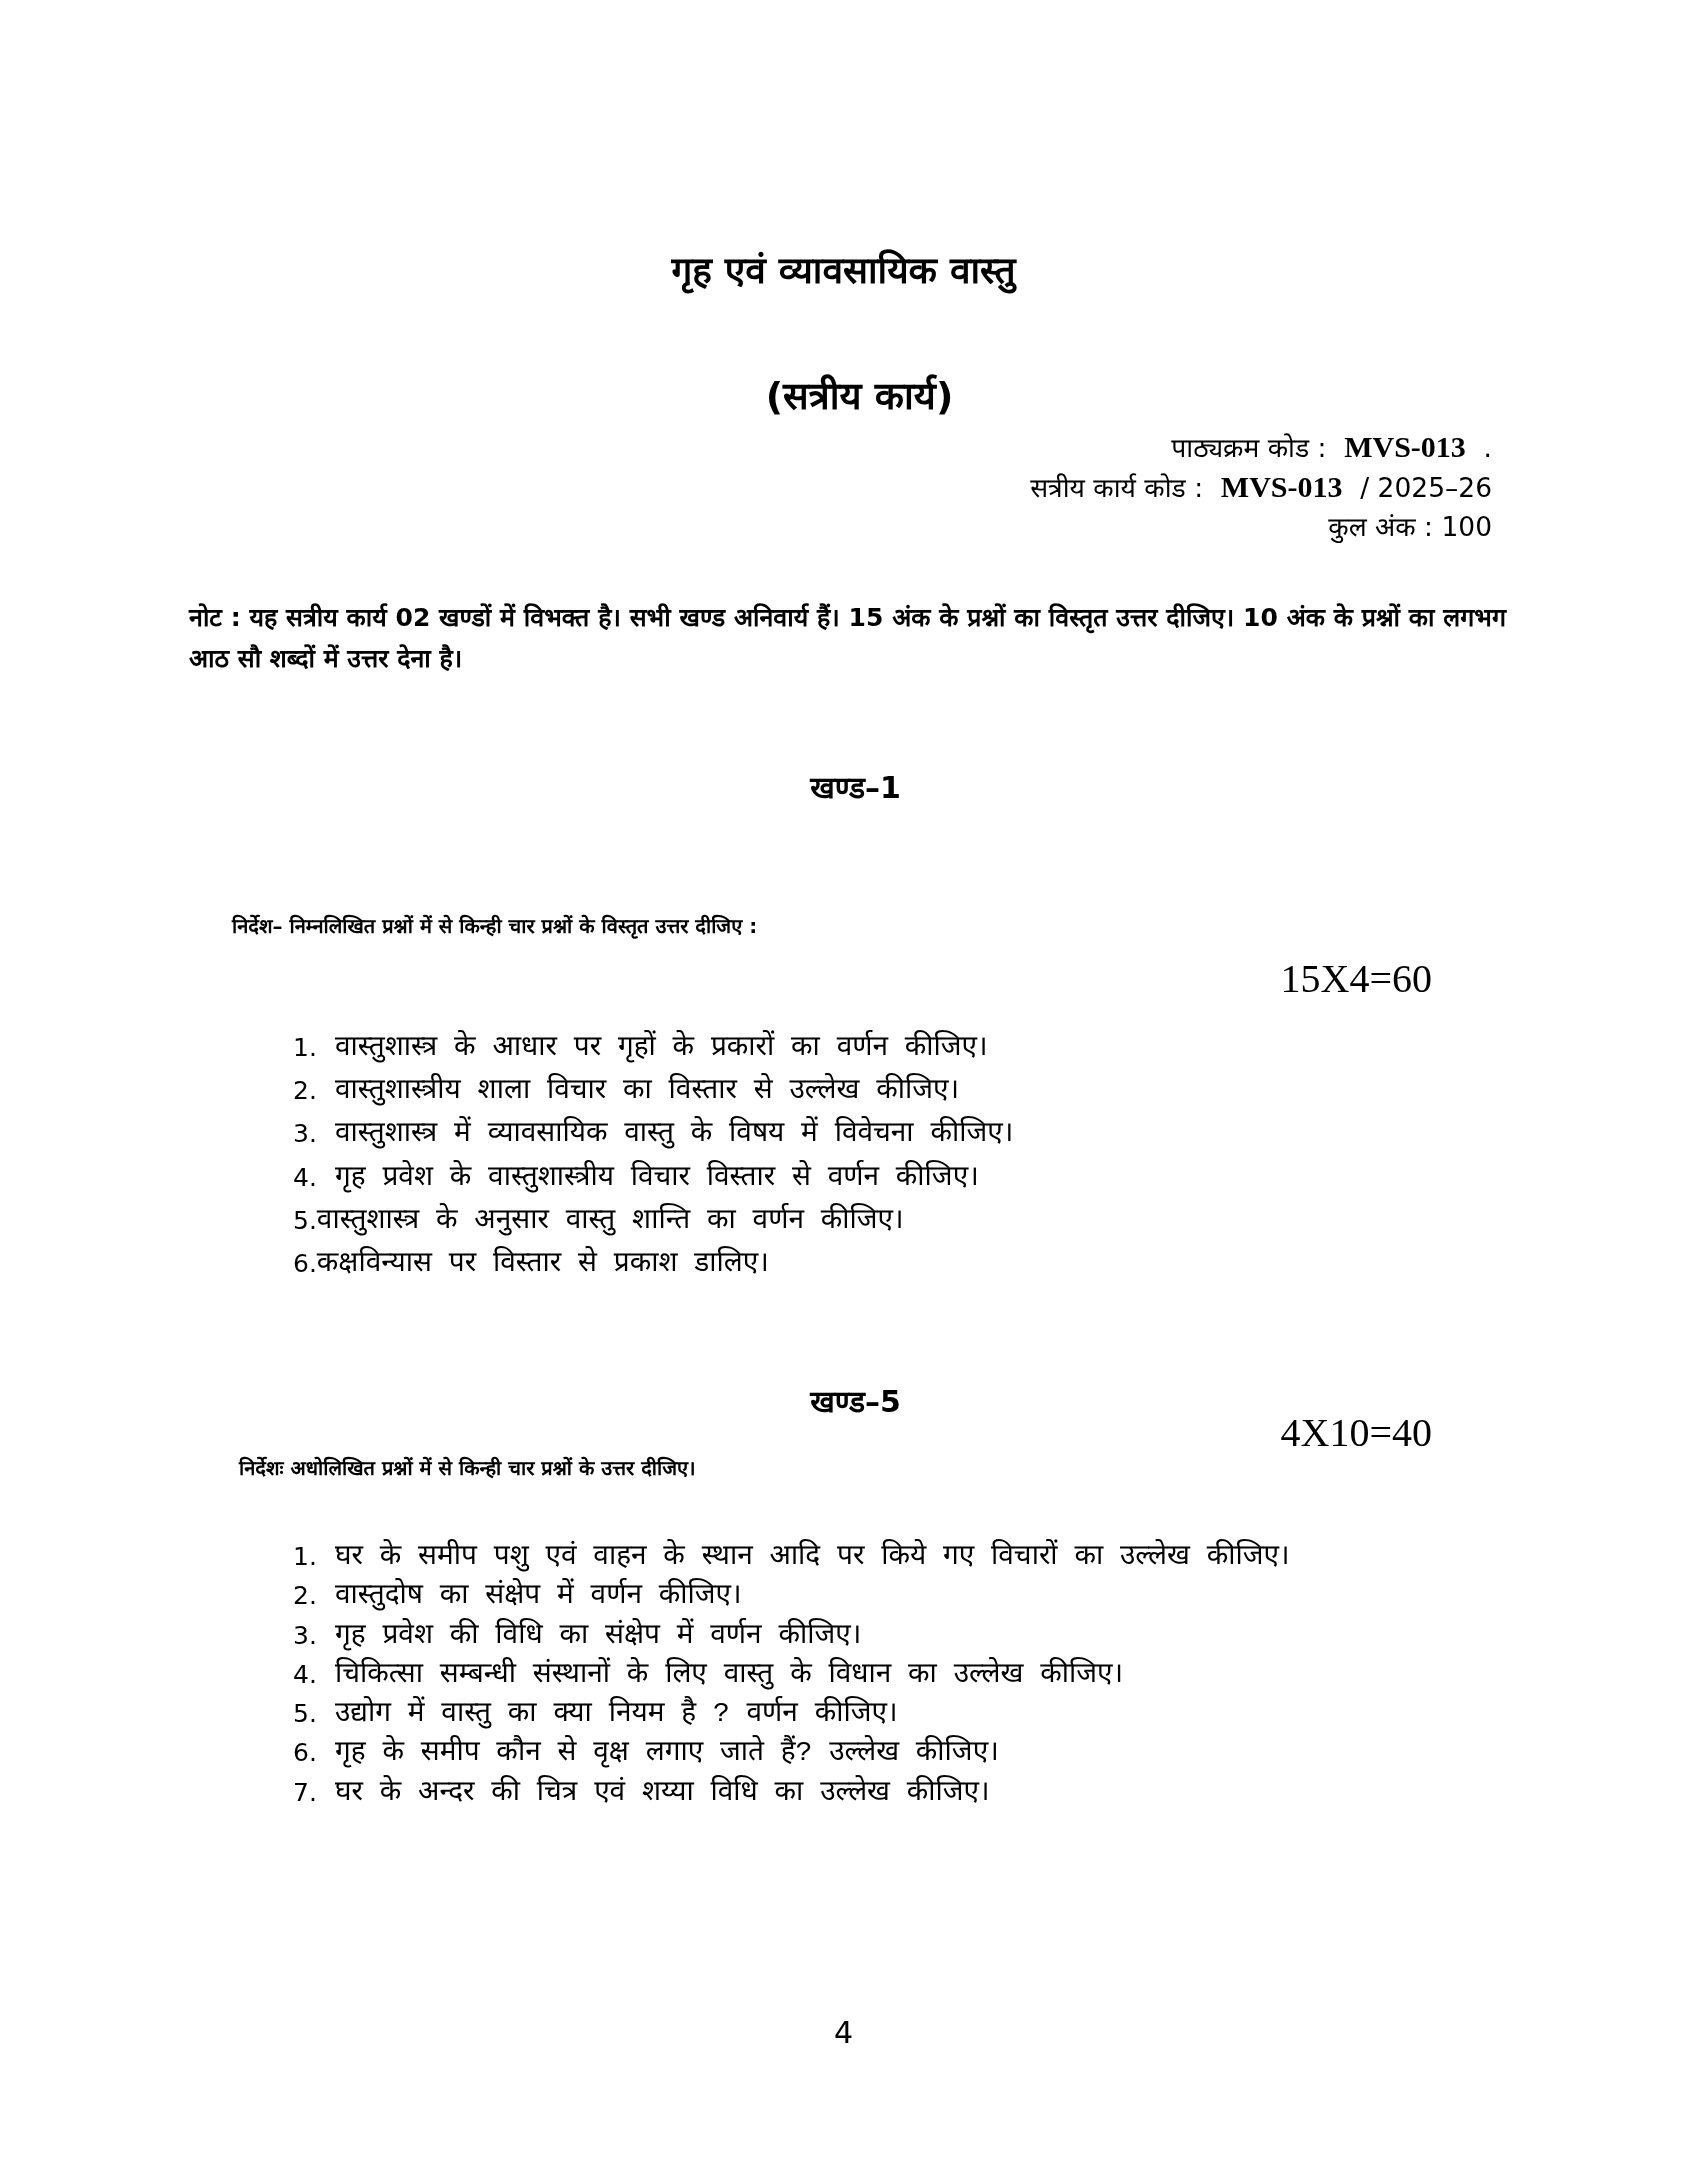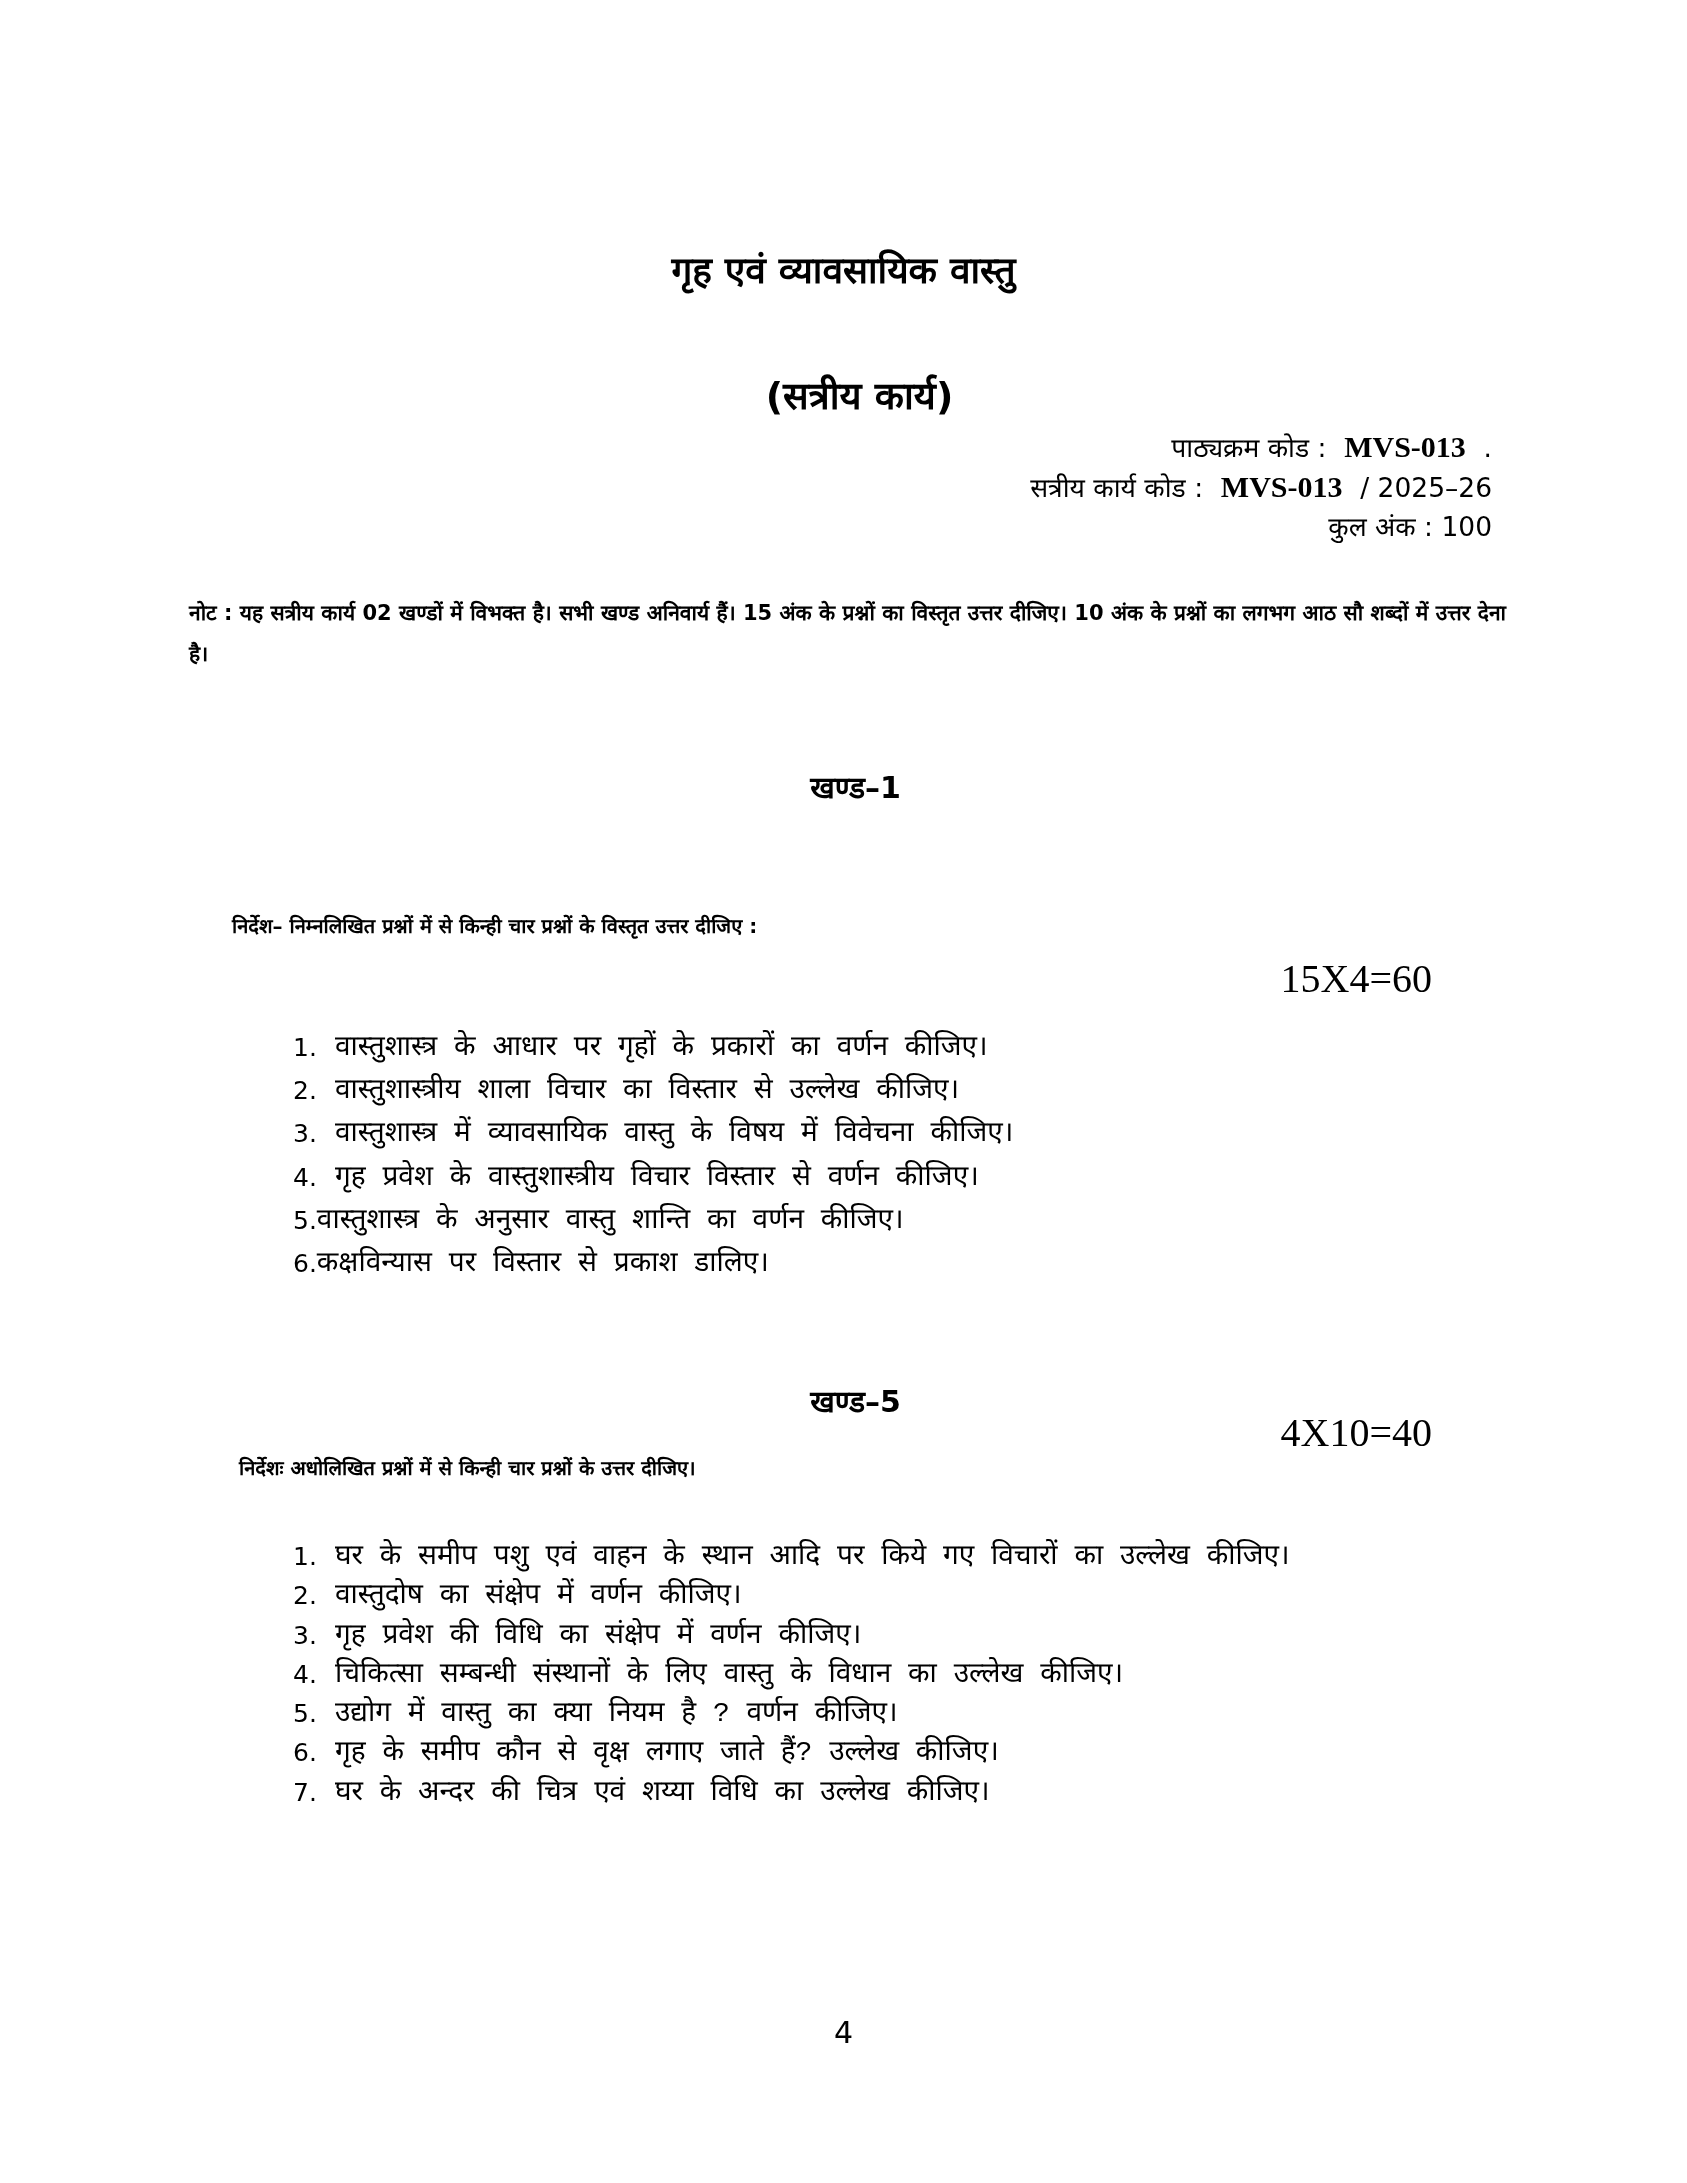--- a/index.html
+++ b/index.html
@@ -43,21 +43,21 @@
   .meta-line span + span { margin-left: 9.3px; text-align: center; }
   .code-value {
     font-family: "Liberation Serif", "DejaVu Serif", serif;
     font-weight: bold;
     font-size: 30px;
   }
   .note {
     position: absolute;
     top: 572px; left: 189px;
     width: 1317px;
-    font-size: 21px;
+    font-size: 25px;
     font-weight: bold;
     line-height: 41px;
     text-align: justify;
   }
   .section-heading {
     position: absolute;
     left: 0; width: 100%;
     text-align: center;
     font-size: 30px;
     font-weight: bold;

